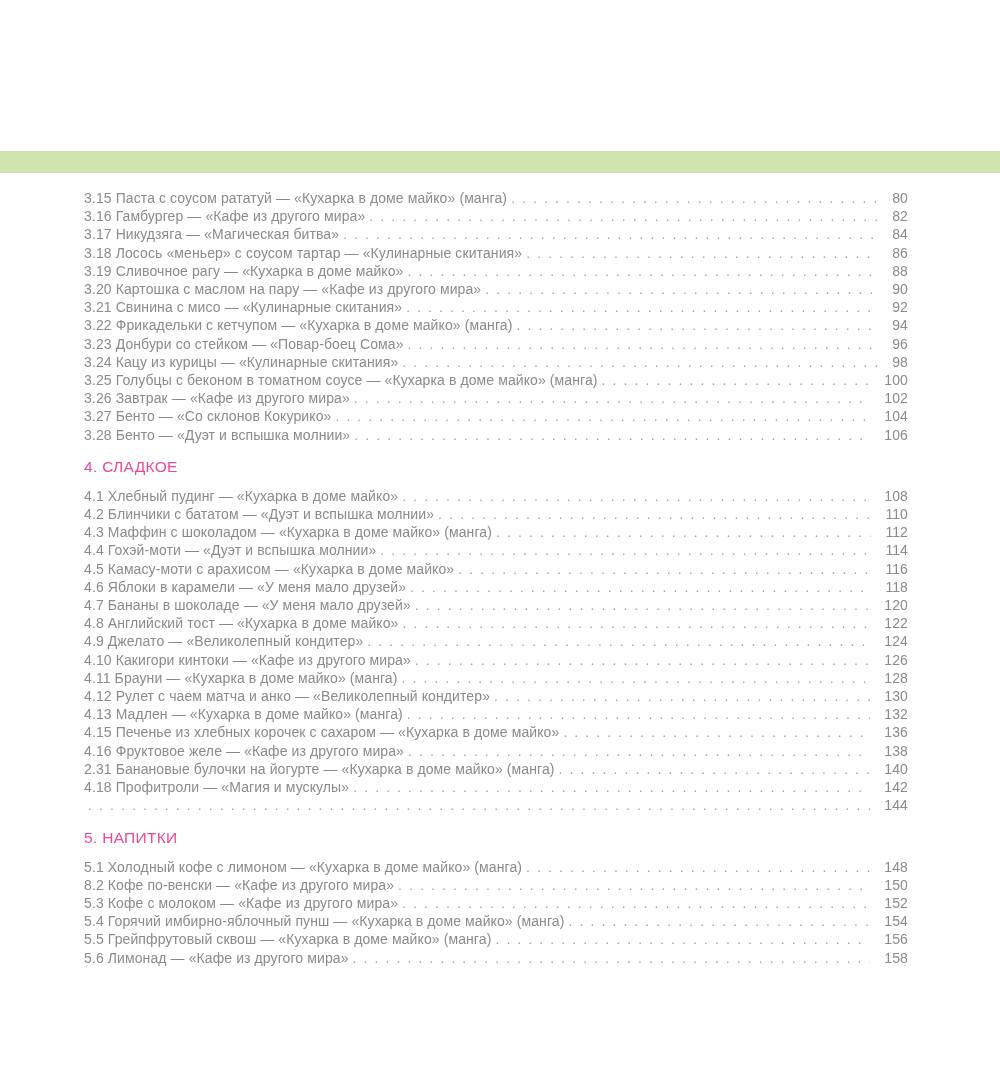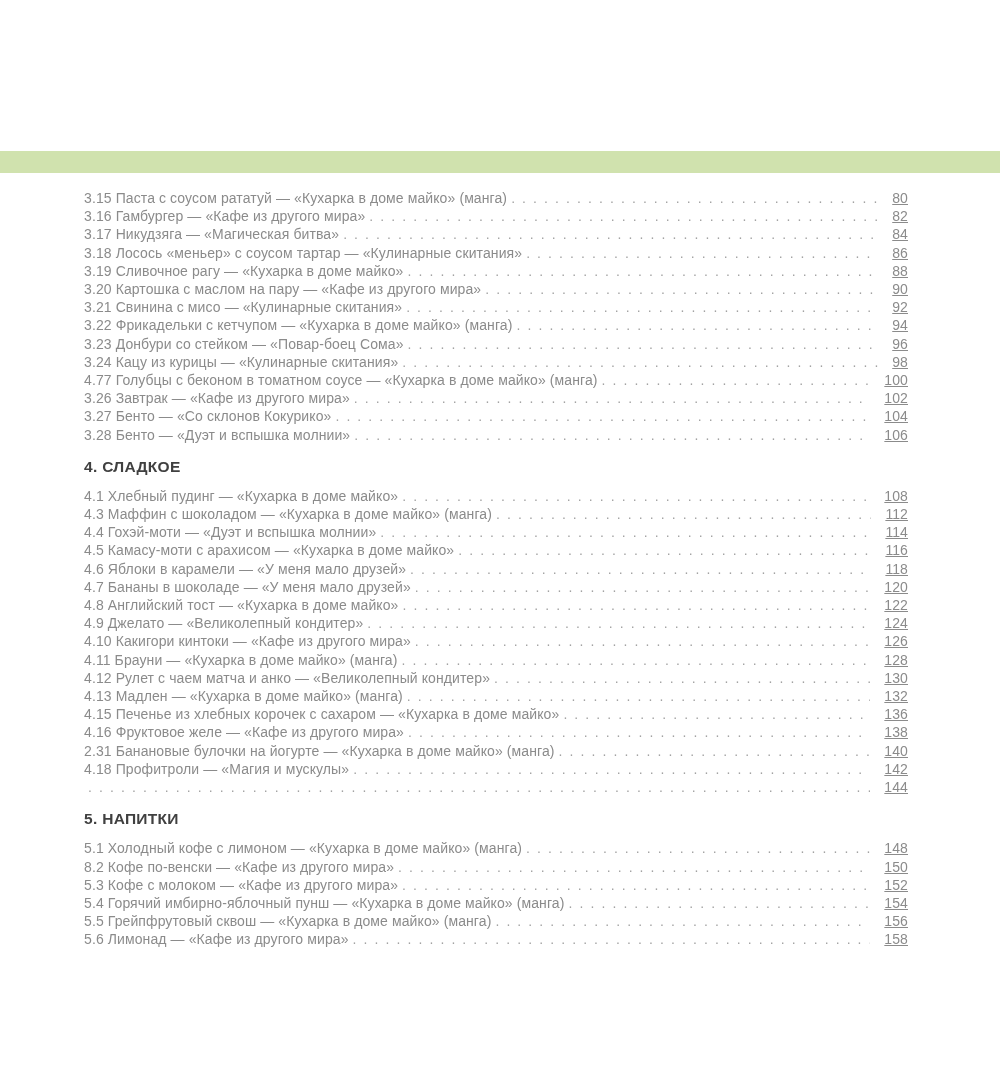--- a/index.html
+++ b/index.html
@@ -24,22 +24,22 @@
   }
   .toc {
     position: absolute;
     left: 84px;
     right: 92px;
     top: 189px;
   }
   .toc-section { margin: 0; padding: 0; }
   .toc-heading {
     font-size: 15.5px;
-    font-weight: 700;
-    color: #404040;
+    font-weight: 400;
+    color: #ec4899;
     letter-spacing: 0.3px;
     line-height: 20px;
     margin: 13px 0 10px 0;
   }
   .toc-row {
     display: flex;
     align-items: flex-start;
     font-size: 14px;
     line-height: 18.2px;
     color: #8b8b8b;
@@ -58,21 +58,20 @@
     min-width: 0;
   }
   .toc-dots::before {
     content: ". . . . . . . . . . . . . . . . . . . . . . . . . . . . . . . . . . . . . . . . . . . . . . . . . . . . . . . . . . . . . . . . . . . . . . . . . . . . . . . . . . . . . . . . . . . . . . . . . . . . . . . . . . . . . . . . . . . . . . . . . . . . . . . . . . . . . . . .";
     letter-spacing: 1.6px;
   }
   .toc-page {
     white-space: nowrap;
     flex: 0 0 auto;
     margin-left: 14px;
-    text-decoration: underline;
   }
 </style>
 </head>
 <body>
 
 <div class="page">
   <div class="accent-bar" style="background: rgb(208, 226, 174);"></div>
   <main class="toc">
       <section class="toc-section">
         <div class="toc-row">
@@ -119,21 +118,21 @@
     <span class="toc-label">3.23 Донбури со стейком — «Повар-боец Сома»</span>
     <span class="toc-dots"></span>
     <span class="toc-page">96</span>
   </div>
         <div class="toc-row">
     <span class="toc-label">3.24 Кацу из курицы — «Кулинарные скитания»</span>
     <span class="toc-dots"></span>
     <span class="toc-page">98</span>
   </div>
         <div class="toc-row">
-    <span class="toc-label">4.77 Голубцы с беконом в томатном соусе — «Кухарка в доме майко» (манга)</span>
+    <span class="toc-label">3.25 Голубцы с беконом в томатном соусе — «Кухарка в доме майко» (манга)</span>
     <span class="toc-dots"></span>
     <span class="toc-page">100</span>
   </div>
         <div class="toc-row">
     <span class="toc-label">3.26 Завтрак — «Кафе из другого мира»</span>
     <span class="toc-dots"></span>
     <span class="toc-page">102</span>
   </div>
         <div class="toc-row">
     <span class="toc-label">3.27 Бенто — «Со склонов Кокурико»</span>
@@ -145,20 +144,25 @@
     <span class="toc-dots"></span>
     <span class="toc-page">106</span>
   </div>
       </section>
       <section class="toc-section">
         <h2 class="toc-heading">4. СЛАДКОЕ</h2>
         <div class="toc-row">
     <span class="toc-label">4.1 Хлебный пудинг — «Кухарка в доме майко»</span>
     <span class="toc-dots"></span>
     <span class="toc-page">108</span>
+  </div>
+        <div class="toc-row">
+    <span class="toc-label">4.2 Блинчики с бататом — «Дуэт и вспышка молнии»</span>
+    <span class="toc-dots"></span>
+    <span class="toc-page">110</span>
   </div>
         <div class="toc-row">
     <span class="toc-label">4.3 Маффин с шоколадом — «Кухарка в доме майко» (манга)</span>
     <span class="toc-dots"></span>
     <span class="toc-page">112</span>
   </div>
         <div class="toc-row">
     <span class="toc-label">4.4 Гохэй-моти — «Дуэт и вспышка молнии»</span>
     <span class="toc-dots"></span>
     <span class="toc-page">114</span>

